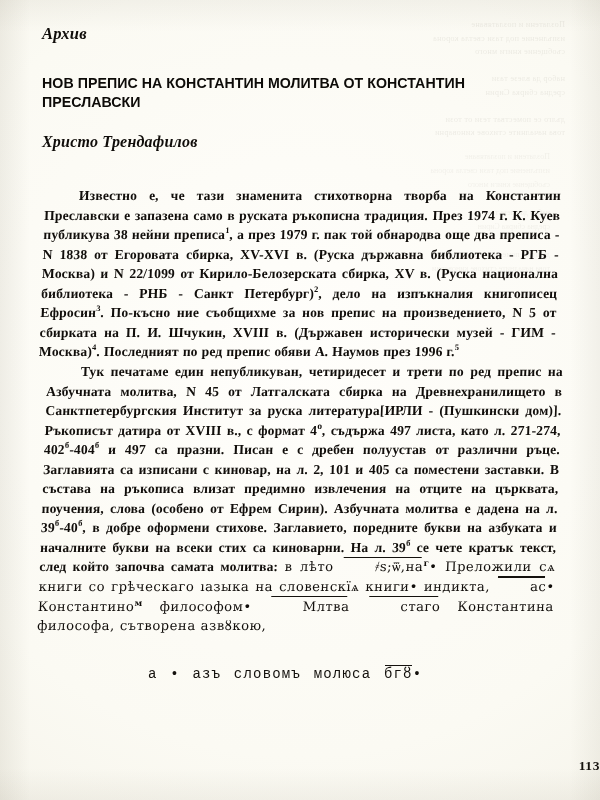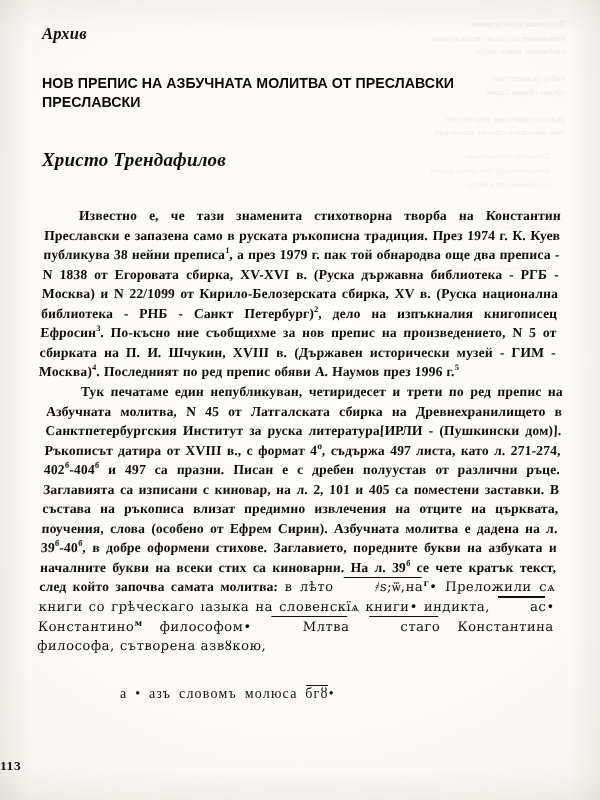--- a/index.html
+++ b/index.html
@@ -96,25 +96,25 @@
     font-weight: 700;
     font-size: 14.2px;
     line-height: 18.5px;
     letter-spacing: .05px;
     color: #0d0b08;
     max-width: 470px;
   }
 
   
   .byline {
-    margin-top: 38px;
+    margin-top: 22px;
     font-family: "Liberation Serif", "DejaVu Serif", serif;
     font-style: italic;
     font-weight: 700;
-    font-size: 19px;
+    font-size: 16px;
     letter-spacing: .2px;
     color: #100d0a;
   }
 
   
   .body-block {
     margin-top: 35px;
   }
   p.para {
     margin: 0;
@@ -169,35 +169,35 @@
     left: 3%;
     right: 3%;
     top: -.06em;
     height: 1.4px;
     background: #14110d;
   }
 
   
   .verse {
     margin-top: 30px;
-    margin-left: 78px;
-    font-family: Liberation Serif, serif;
+    margin-left: 106px;
+    font-family: Liberation Mono, monospace;
     font-size: 14px;
     letter-spacing: 1.2px;
     word-spacing: 3px;
     color: #14110d;
   }
 
   
   .folio {
     position: absolute;
     left: 0;
     right: 0;
     top: 758px;
-    text-align: left;
+    text-align: right;
     font-family: "Liberation Serif", "DejaVu Serif", serif;
     font-weight: 700;
     font-size: 13.5px;
     letter-spacing: .6px;
     color: #15120e;
   }
 </style>
 </head>
 <body>
 
@@ -219,21 +219,21 @@
 набор да влезе тази
 средна сбирка Сирин
 
 дълго се поместват тези от този
 това началните стихове киноварни</div>
 
 <div class="content">
 
   <div class="rubric">Архив</div>
 
-  <h1 class="title">НОВ ПРЕПИС НА АЗБУЧНАТА МОЛИТВА ОТ ПРЕСЛАВСКИ ПРЕСЛАВСКИ</h1>
+  <h1 class="title">НОВ ПРЕПИС НА КОНСТАНТИН МОЛИТВА ОТ КОНСТАНТИН ПРЕСЛАВСКИ</h1>
 
   <div class="byline">Христо Трендафилов</div>
 
   <div class="body-block">
     <p class="para" id="para-1"><span>Известно е, че тази знаменита стихотворна творба на Константин Преславски е запазена само в руската ръкописна традиция. През 1974 г. К. Куев публикува 38 нейни преписа</span><sup class="fn">1</sup><span>, а през 1979 г. пак той обнародва още два преписа - N 1838 от Егоровата сбирка, XV-XVI в. (Руска държавна библиотека - РГБ - Москва) и N 22/1099 от Кирило-Белозерската сбирка, XV в. (Руска национална библиотека - РНБ - Санкт Петербург)</span><sup class="fn">2</sup><span>, дело на изпъкналия книгописец Ефросин</span><sup class="fn">3</sup><span>. По-късно ние съобщихме за нов препис на произведението, N 5 от сбирката на П. И. Шчукин, XVIII в. (Държавен исторически музей - ГИМ - Москва)</span><sup class="fn">4</sup><span>. Последният по ред препис обяви А. Наумов през 1996 г.</span><sup class="fn">5</sup></p>
     <p class="para" id="para-2"><span>Тук печатаме един непубликуван, четиридесет и трети по ред препис на Азбучната молитва, N 45 от Латгалската сбирка на Древнехранилището в Санктпетербургския Институт за руска литература[ИРЛИ - (Пушкински дом)]. Ръкописът датира от XVIII в., с формат 4</span><span class="deg">o</span><span>, съдържа 497 листа, като л. 271-274, 402</span><span class="sup-b">б</span><span>-404</span><span class="sup-b">б</span><span> и 497 са празни. Писан е с дребен полуустав от различни ръце. Заглавията са изписани с киновар, на л. 2, 101 и 405 са поместени заставки. В състава на ръкописа влизат предимно извлечения на отците на църквата, поучения, слова (особено от Ефрем Сирин). Азбучната молитва е дадена на л. 39</span><span class="sup-b">б</span><span>-40</span><span class="sup-b">б</span><span>, в добре оформени стихове. Заглавието, поредните букви на азбуката и началните букви на всеки стих са киноварни. На л. 39</span><span class="sup-b">б</span><span> се чете кратък текст, след който започва самата молитва: </span><span class="ocs"><span>в лѣто </span><span class="titlo">҂s;ѿ,на</span><span class="sup-b">г</span><span>• Преложили сѧ книги со грѣческаго ıазыка на словенскïѧ книги• индикта, </span><span class="titlo">ас</span><span>• Константино</span><span class="sup-b">м</span><span> философом• </span><span class="titlo">Млтва</span><span> </span><span class="titlo">стаго</span><span> Константина философа, сътворена азвȣкою,</span></span></p>
   </div>
 
   <div class="verse">
     <span>а</span>

